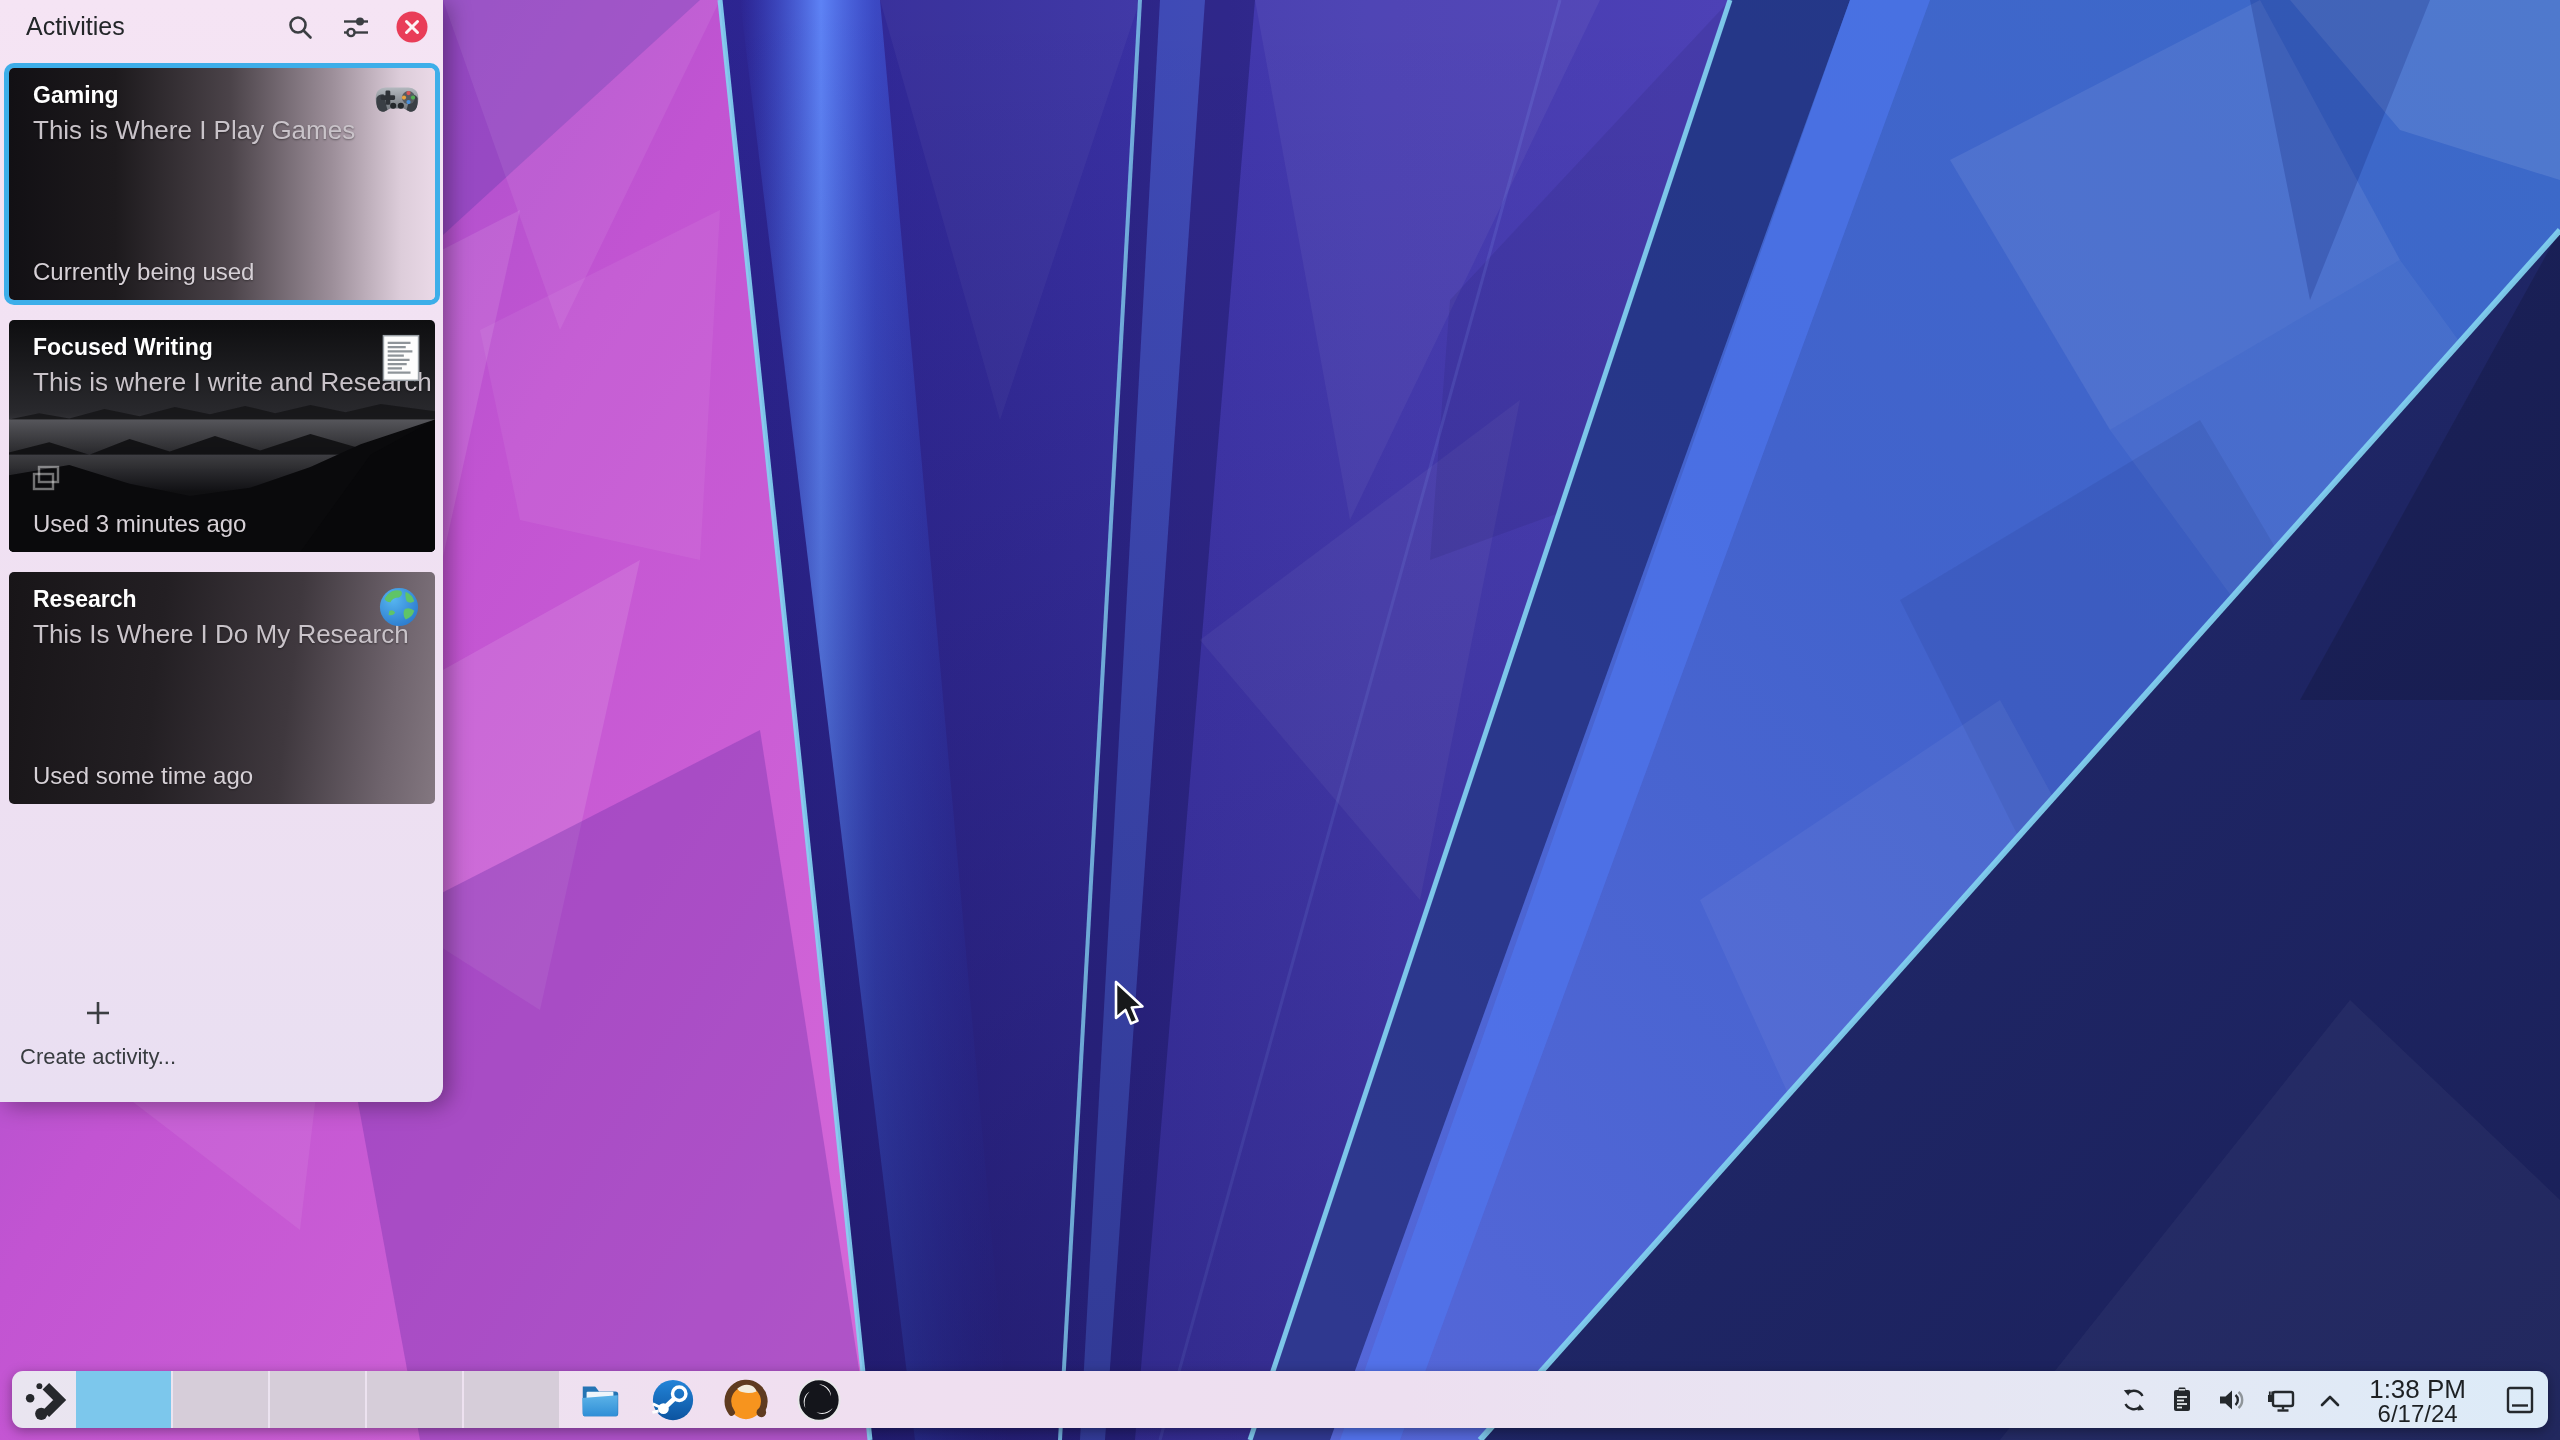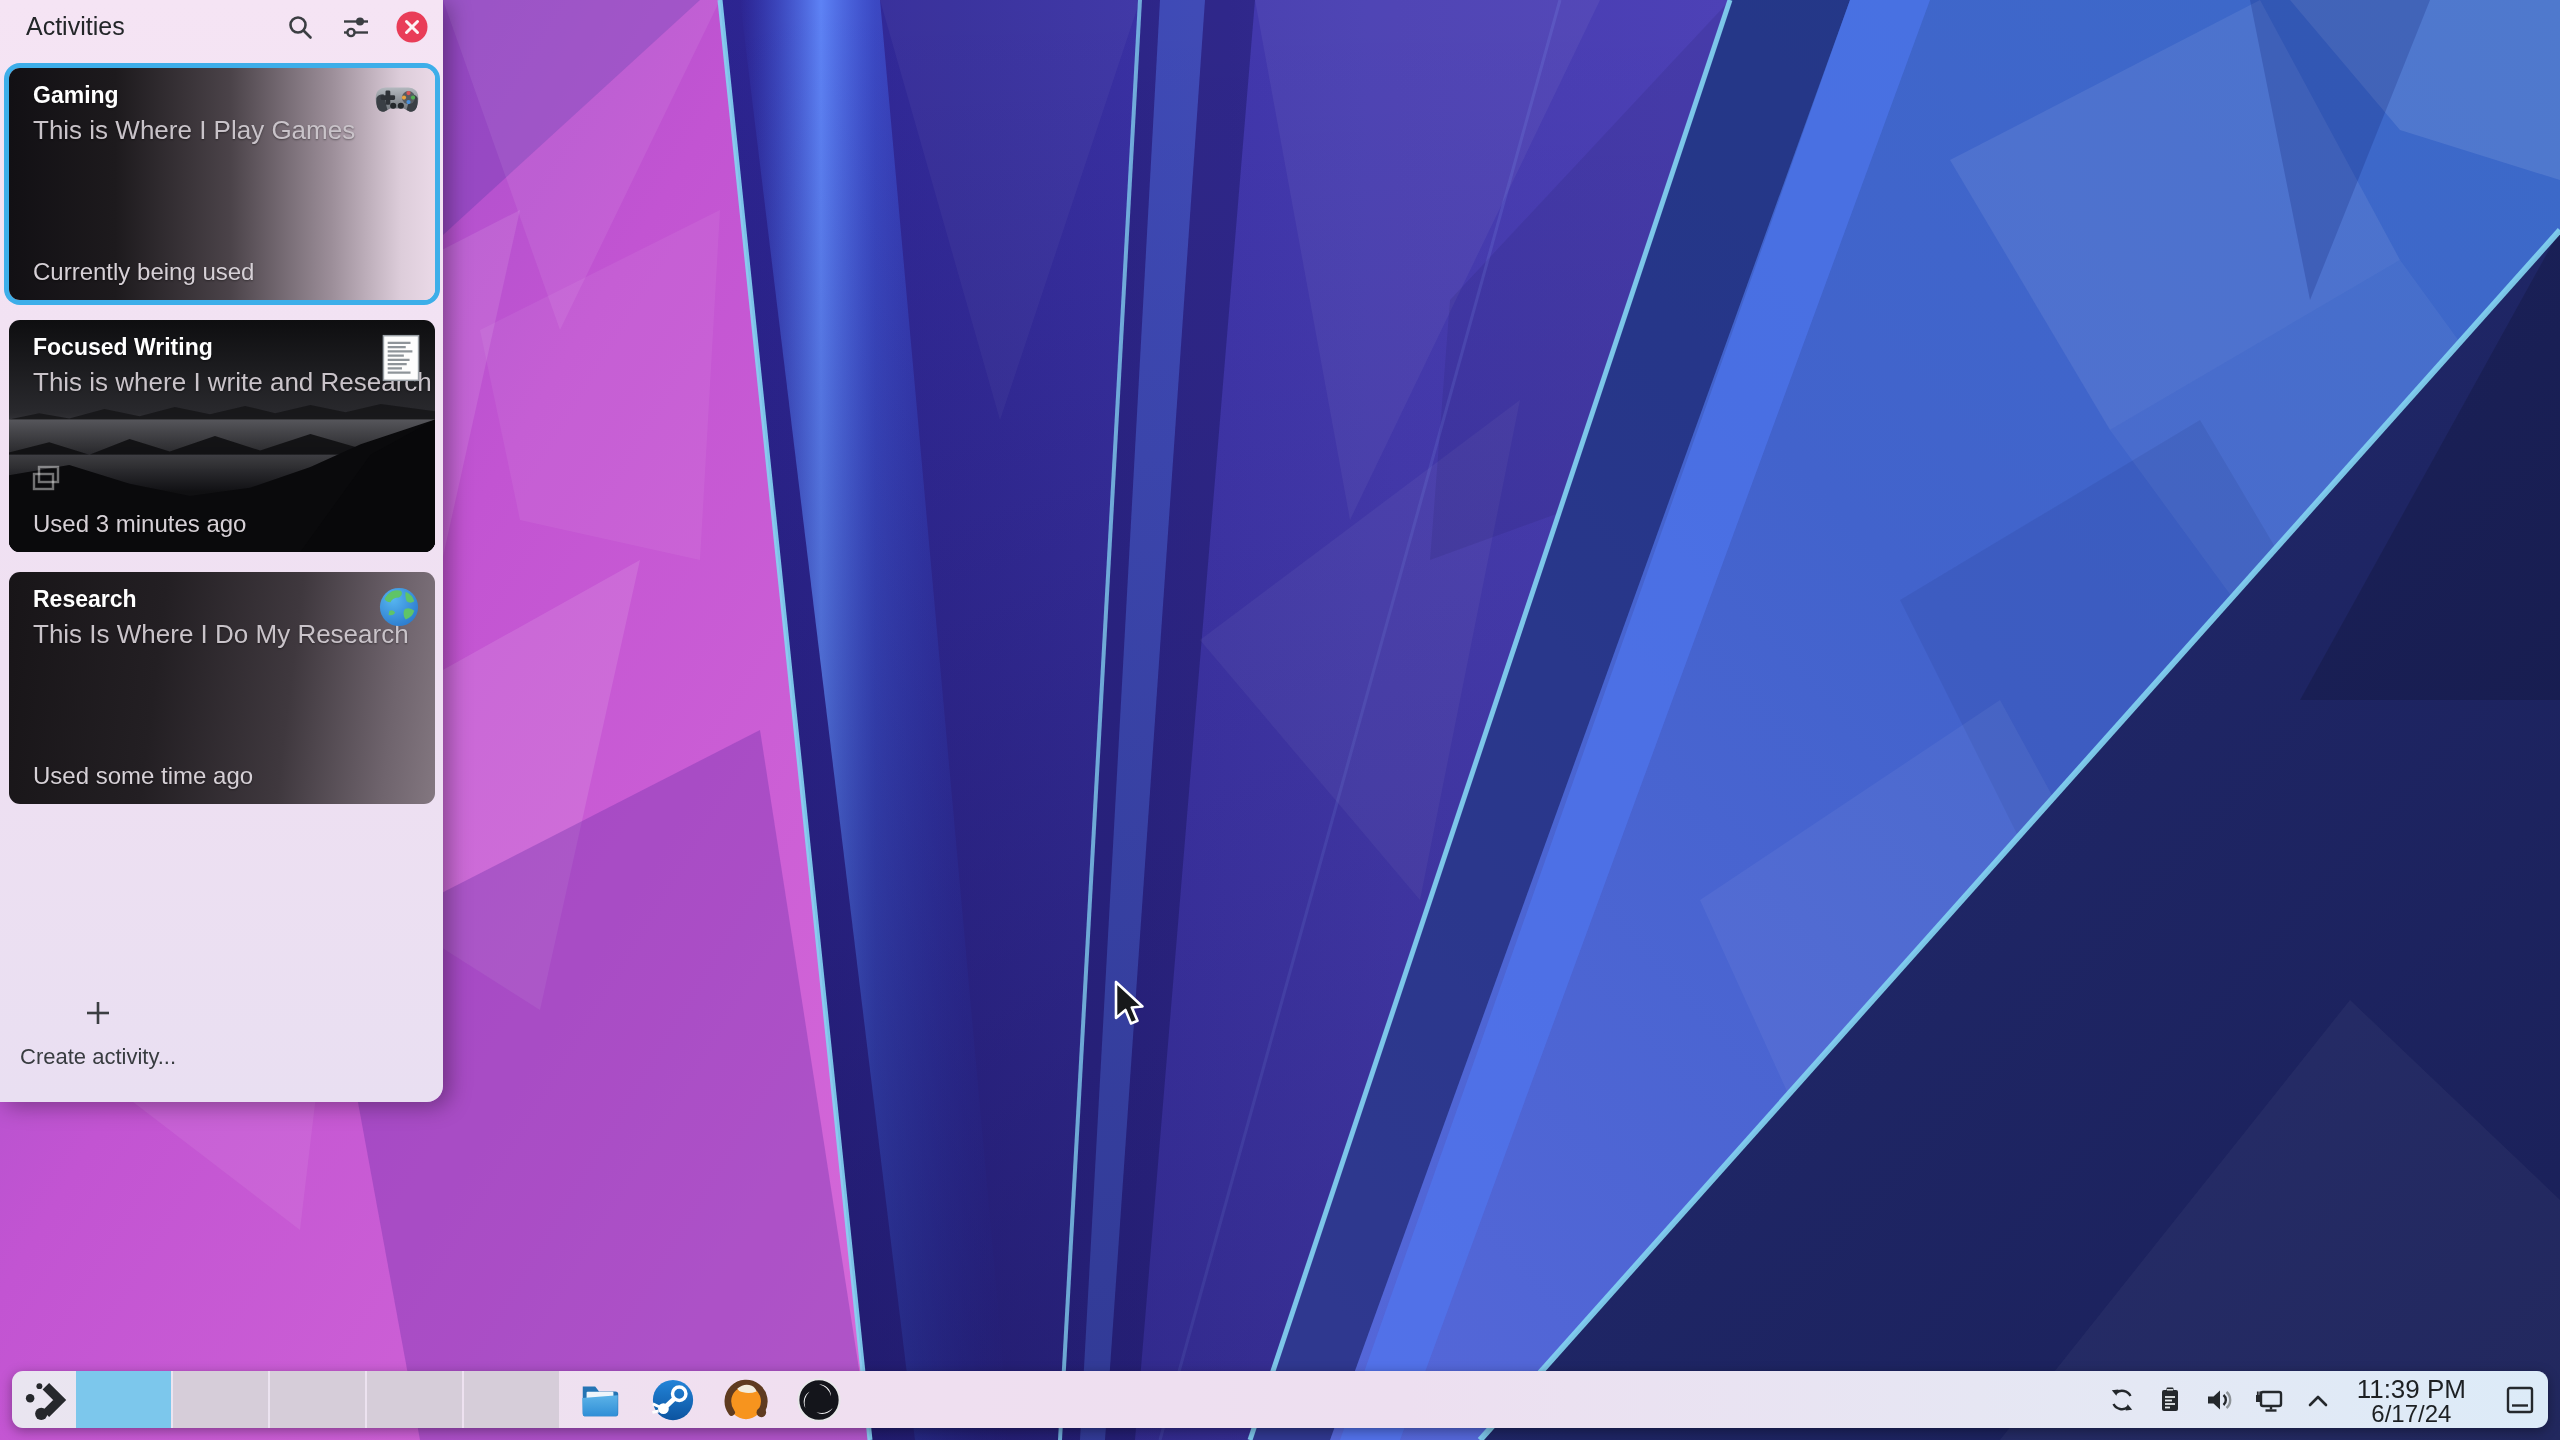--- a/index.html
+++ b/index.html
@@ -17,21 +17,21 @@
     box-shadow:6px 4px 22px rgba(0,0,0,.35);
   }
   .sidebar-title{
     position:absolute;left:26px;top:12px;font-size:25px;color:#232629;
   }
   .header-actions{
     position:absolute;right:14px;top:10px;display:flex;align-items:center;gap:22px;
   }
   .icon-btn{width:34px;height:34px;display:flex;align-items:center;justify-content:center;cursor:default;}
   .activity-card{
-    position:absolute;left:9px;width:426px;height:232px;border-radius:11px;
+    position:absolute;left:9px;width:426px;height:232px;border-radius:5px;
     overflow:hidden;color:#ffffff;
   }
   .activity-card.selected{box-shadow:0 0 0 5px #3daee9;}
   .card-bg{position:absolute;left:0;top:0;width:100%;height:100%;}
   .card-bg-gaming{background:linear-gradient(90deg,#121014 0%,#1d1a1d 25%,#4b4349 52%,#9d8f9a 76%,#ddcdda 92%,#ead9e7 100%);}
   .card-bg-research{background:linear-gradient(97deg,#181518 0%,#231f23 35%,#3f383e 65%,#6f646d 88%,#837780 100%);}
   .card-title{position:absolute;left:24px;top:14px;font-size:23px;font-weight:bold;text-shadow:0 1px 2px rgba(0,0,0,.4);}
   .card-desc{position:absolute;left:24px;top:47px;font-size:26px;color:#c9c3c9;white-space:nowrap;text-shadow:0 1px 2px rgba(0,0,0,.4);}
   .card-status{position:absolute;left:24px;bottom:14px;font-size:24px;color:#d6d0d6;text-shadow:0 1px 2px rgba(0,0,0,.4);}
   .card-icon{position:absolute;top:14px;right:15px;}
@@ -400,21 +400,21 @@
         <line x1="4.8" y1="10" x2="4.8" y2="6.5" stroke="#24282c" stroke-width="1.8"></line>
         <line x1="7.2" y1="10" x2="7.2" y2="6.5" stroke="#24282c" stroke-width="1.8"></line>
       </svg>
     </div>
     <div class="tray-icon">
       <svg width="30" height="24" viewBox="0 0 30 24">
         <path d="M7,17 L15,9 L23,17" fill="none" stroke="#24282c" stroke-width="2.6" stroke-linecap="round" stroke-linejoin="round"></path>
       </svg>
     </div>
     <div class="clock">
-      <div class="clock-time">11:39 PM</div>
+      <div class="clock-time">1:38 PM</div>
       <div class="clock-date">6/17/24</div>
     </div>
     <div class="tray-icon" style="margin-left:14px;">
       <svg width="32" height="32" viewBox="0 0 32 32">
         <rect x="4" y="4" width="24" height="24" rx="2" fill="none" stroke="#24282c" stroke-width="2.4"></rect>
         <line x1="8" y1="21.5" x2="24" y2="21.5" stroke="#24282c" stroke-width="2.4"></line>
       </svg>
     </div>
   </div>
 </div>

